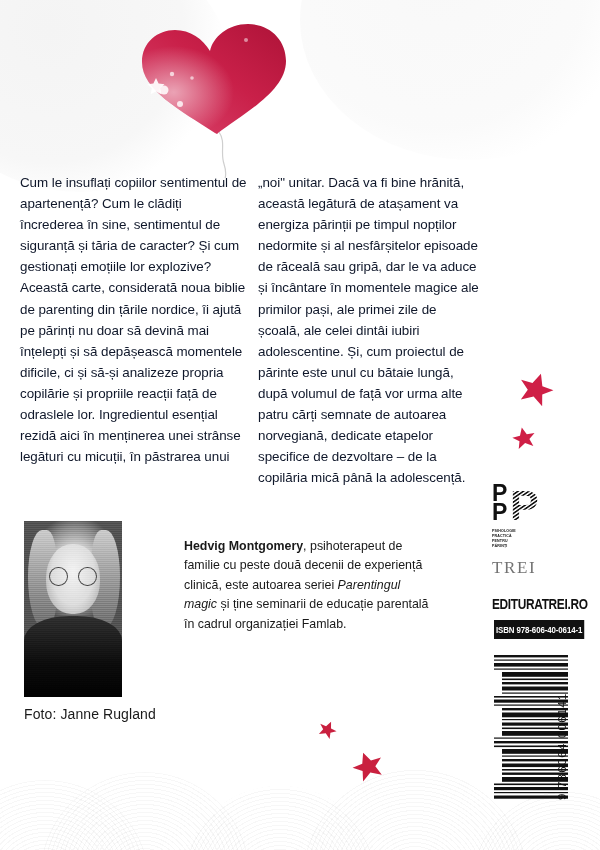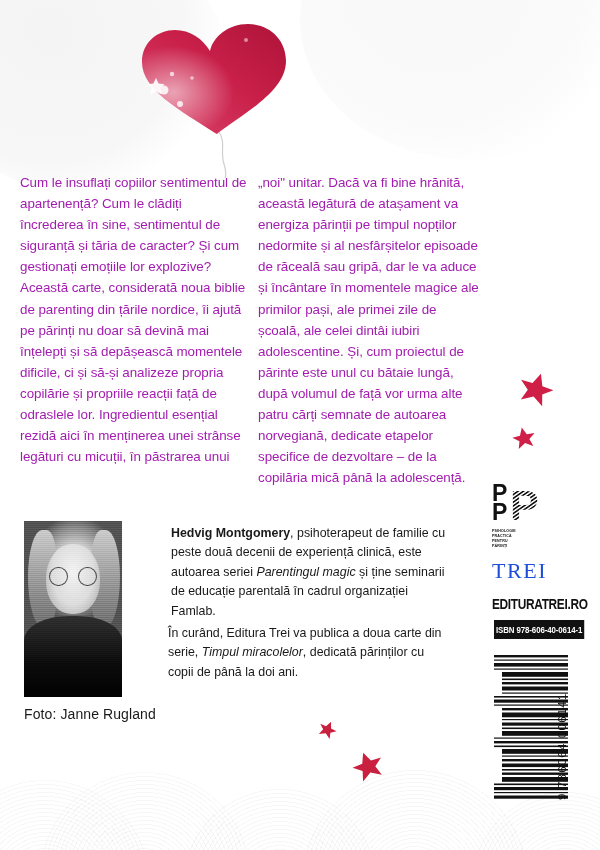--- a/index.html
+++ b/index.html
@@ -48,21 +48,21 @@
   .star {
     position: absolute;
   }
 
   
   .blurb {
     position: absolute;
     top: 172px;
     font-size: 13.4px;
     line-height: 21.1px;
-    color: #a21caf;
+    color: #0f172a;
     letter-spacing: -0.05px;
   }
   .blurb p { margin: 0; }
   #col-left  { left: 20px;  width: 228px; }
   #col-right { left: 258px; width: 224px; }
 
   
   .author-photo {
     position: absolute;
     left: 24px;
@@ -159,23 +159,23 @@
     letter-spacing: 0.15px;
     color: #111;
     margin-top: 1px;
     white-space: pre-line;
   }
   .trei-word {
     position: absolute;
     left: 492px;
     top: 558px;
     font-family: "Liberation Serif", serif;
-    font-size: 22px;
+    font-size: 17px;
     letter-spacing: 1.6px;
-    color: #1d4ed8;
+    color: #737373;
   }
   .site-url {
     position: absolute;
     left: 492px;
     top: 596px;
     font-family: "Liberation Sans Narrow", "Liberation Sans", sans-serif;
     font-size: 14.5px;
     font-weight: bold;
     letter-spacing: -0.4px;
     transform: scaleX(0.82);
@@ -288,25 +288,22 @@
     <div class="photo-glasses">
         <span></span>
         <span></span>
       </div>
     <div class="photo-body"></div>
     <div class="photo-grain"></div>
   </div>
   <div class="photo-credit">Foto: Janne Rugland</div>
 
   <div class="author-bio">
-    <p style="margin:3px;">
+    <p style="margin:16px;">
       <strong>Hedvig Montgomery</strong><span>, psihoterapeut de familie cu peste două decenii de experiență clinică, este autoarea seriei </span><em>Parentingul magic</em><span> și ține seminarii de educație parentală în cadrul organizației Famlab.</span>
-    </p>
-    <p style="margin:0;">
-      <span>În curând, Editura Trei va publica a doua carte din serie, </span><em>Timpul miracolelor</em><span>, dedicată părinților cu copii de până la doi ani.</span>
     </p>
   </div>
 
   <div class="pub-logo">
     <svg class="ppp-mark" viewBox="0 0 58 46">
       <defs>
         <pattern id="stripes" width="3.1" height="3.1" patternUnits="userSpaceOnUse" patternTransform="rotate(55)">
           <rect width="1.6" height="3.1" fill="#111"></rect>
         </pattern>
       </defs>

